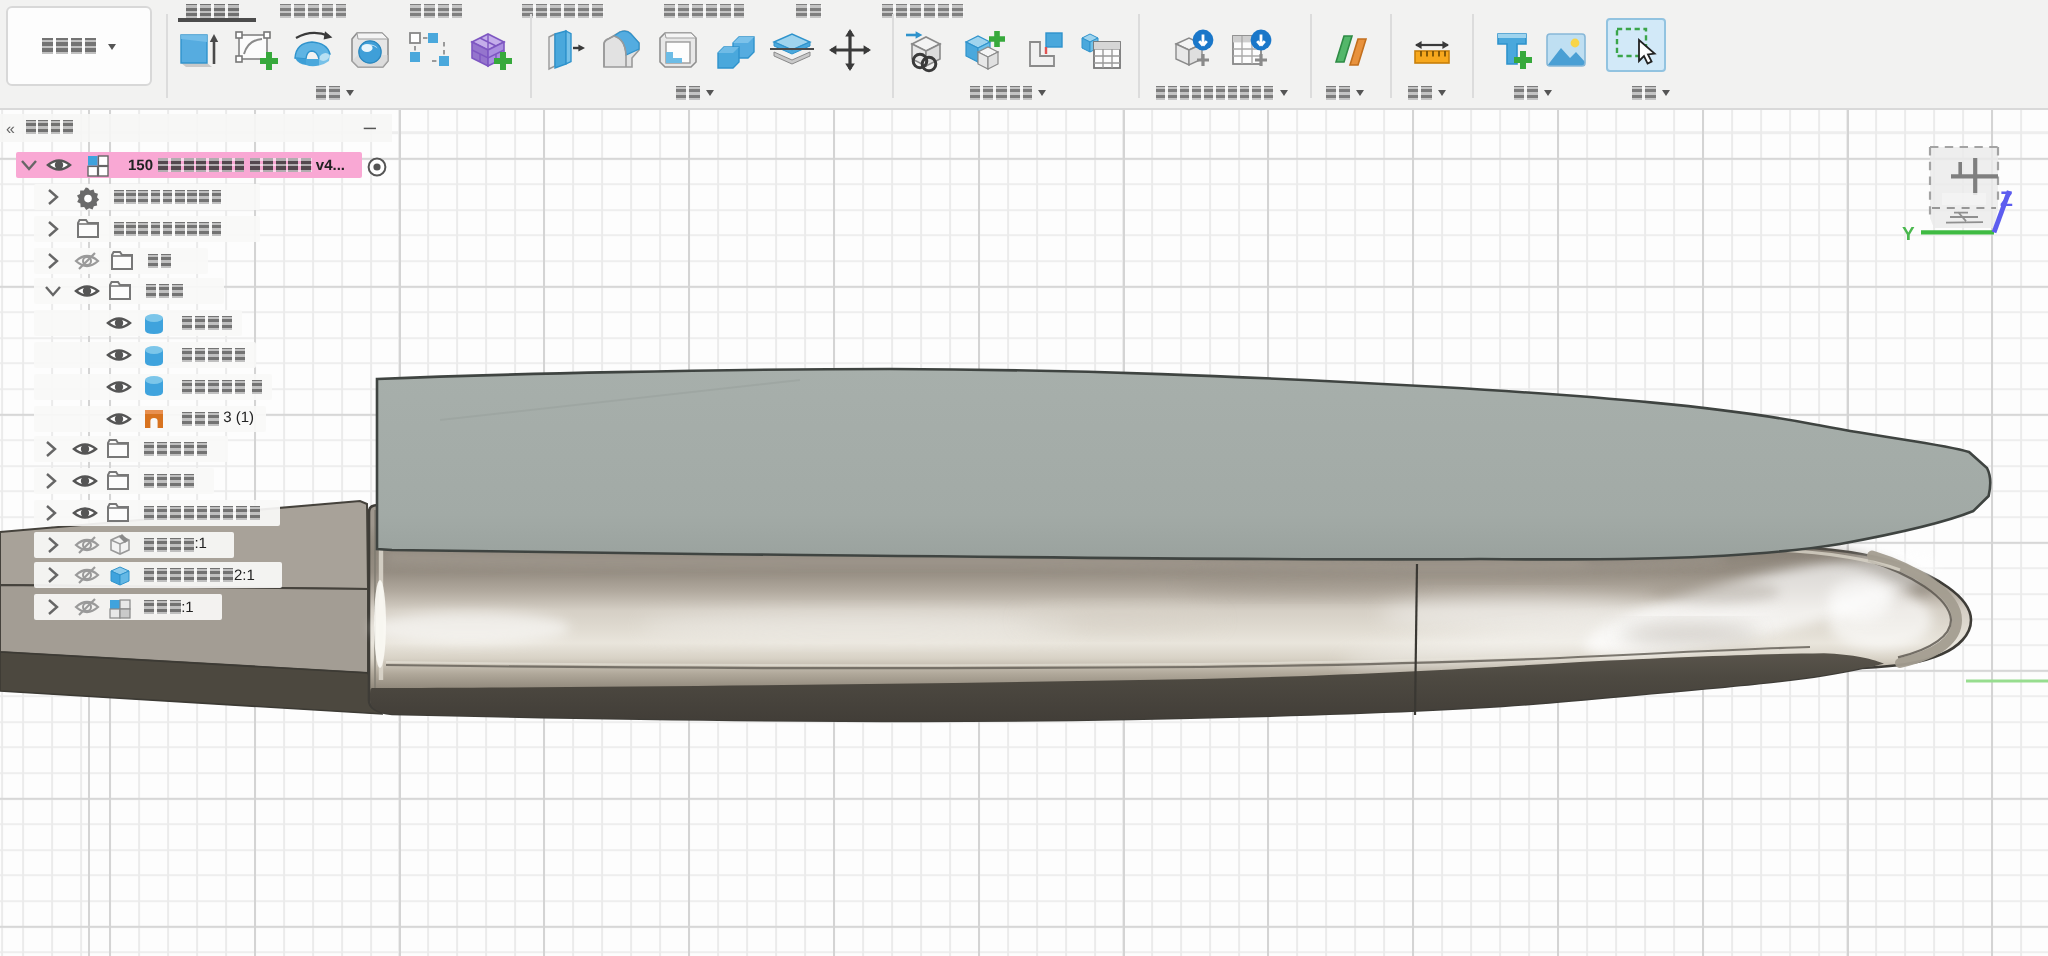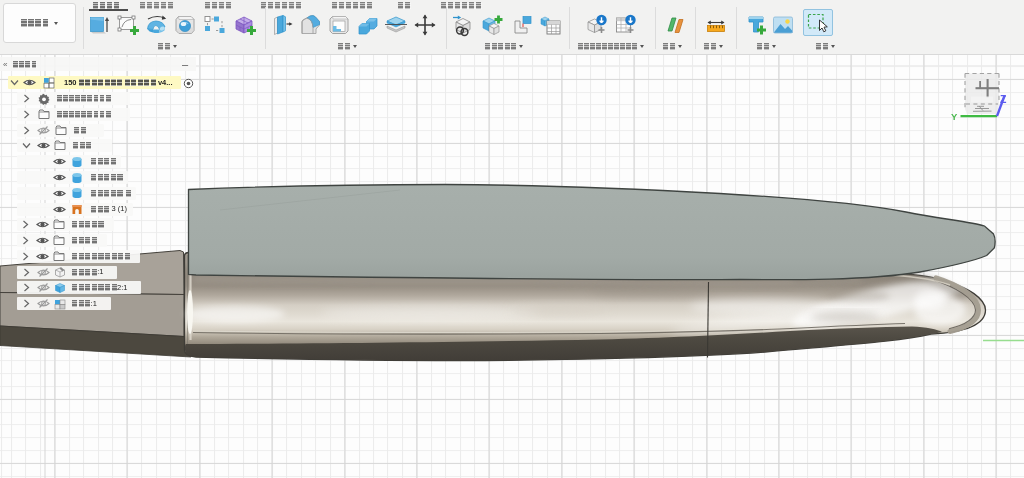--- a/index.html
+++ b/index.html
@@ -326,21 +326,21 @@
 <div id="browser" style="position:absolute;left:0;top:55px;width:200px;height:270px">
 <div style="position:absolute;left:0;top:2px;width:196px;height:14px;background:rgba(246,246,245,.9);display:flex;align-items:center">
       <span style="font-size:8px;color:#666;margin-left:3px;letter-spacing:-1px">«</span>
       <span style="margin-left:7px"><span class="jp" style="width:23.7px;height:7px;background:repeating-linear-gradient(0deg,rgba(255,255,255,.55) 0 1.1px,rgba(255,255,255,0) 1.1px 2.66px),repeating-linear-gradient(90deg,rgba(80,80,80,.8) 0 4.84px,rgba(0,0,0,0) 4.84px 6.20px);"></span></span>
       <span style="position:absolute;right:8px;top:1px;font-size:11px;color:#555">–</span>
     </div>
 <svg style="position:absolute;left:183px;top:22.5px" width="11" height="11" viewBox="0 0 11 11">
       <circle cx="5.5" cy="5.5" r="4.2" fill="#fff" stroke="#555" stroke-width="1"></circle>
       <circle cx="5.5" cy="5.5" r="1.8" fill="#555"></circle>
     </svg>
-<div class="brow" style="left:8px;top:21.2px;width:173px;background:#fef9c3">
+<div class="brow" style="left:8px;top:21.2px;width:173px;background:#f9a8d4">
       <span style="width:2px;flex:none"></span>
       <svg width="9" height="7" viewBox="0 0 9 7" style="flex:none">
         <path d="M1,1.5 L4.5,5.5 L8,1.5" fill="none" stroke="#666" stroke-width="1.2"></path>
       </svg>
       <span style="width:4px;flex:none"></span>
       <svg width="13" height="13" viewBox="0 0 13 13" style="flex:none">
         <path d="M1,6.5 Q6.5,2 12,6.5 Q6.5,11 1,6.5 Z" fill="#fff" stroke="#555" stroke-width="1.2"></path>
         <circle cx="6.5" cy="6.5" r="2.1" fill="#555"></circle>
       </svg>
       <span style="width:7px;flex:none"></span>

